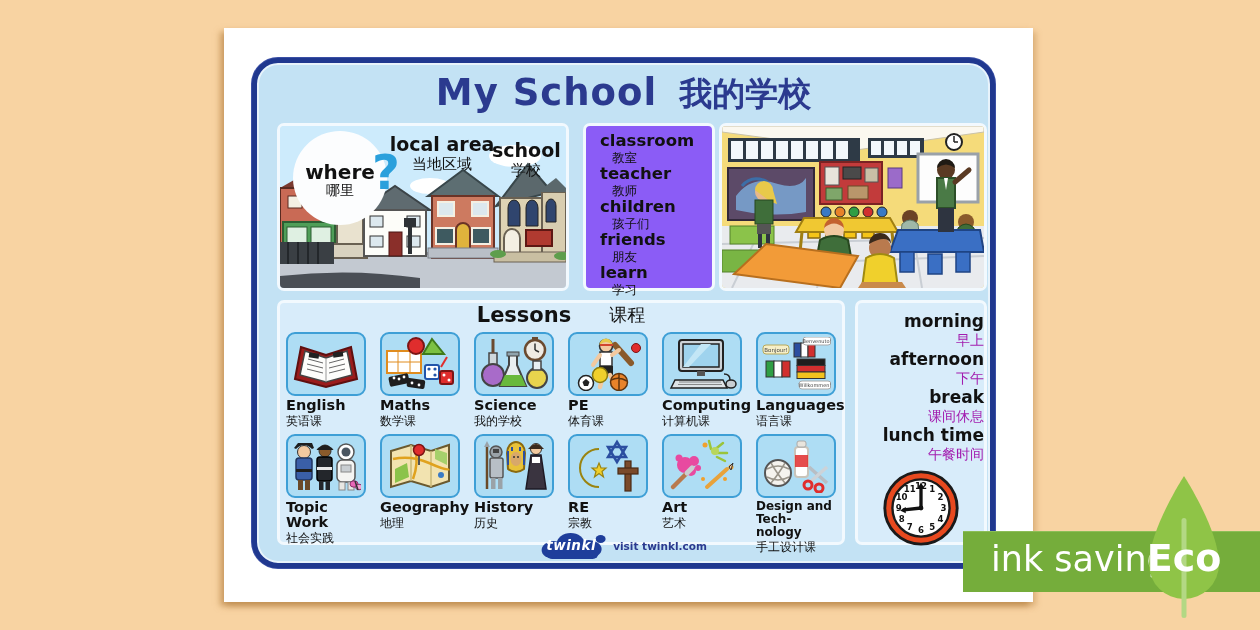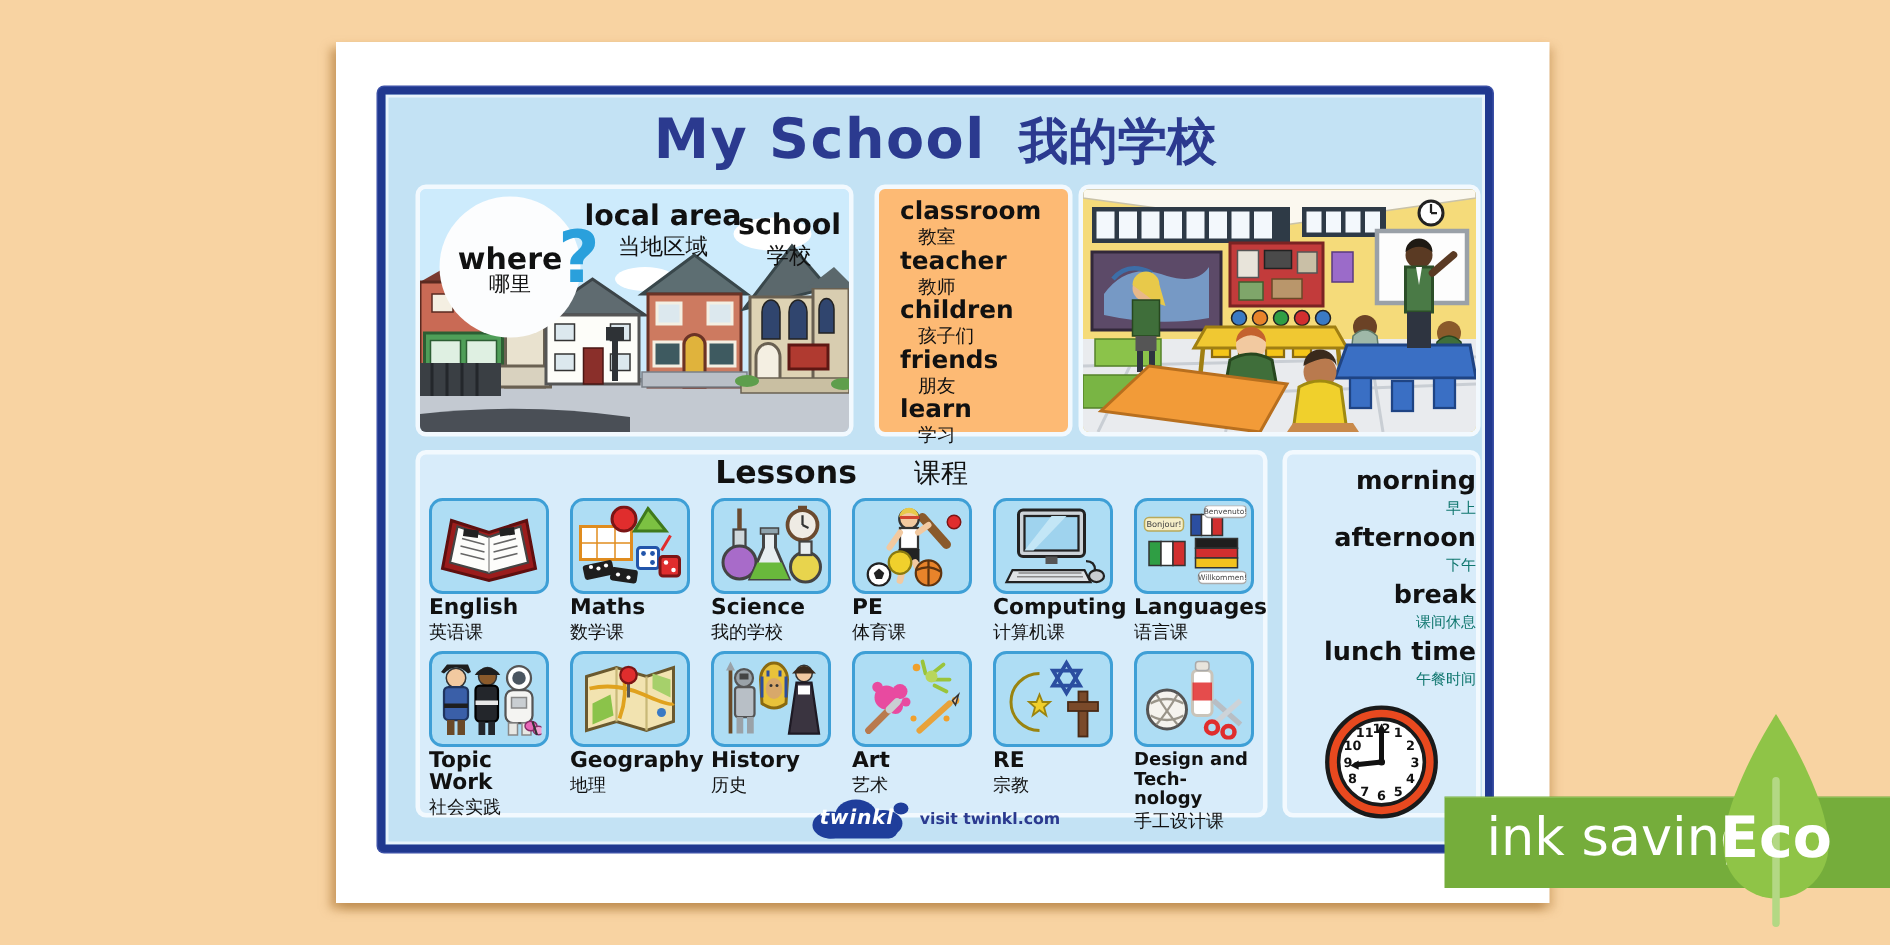--- a/index.html
+++ b/index.html
@@ -5,21 +5,21 @@
   * { margin:0; padding:0; box-sizing:border-box; }
   html,body { width:1260px; height:630px; }
   body { position:relative; overflow:hidden; background:#F8D3A2; font-family:"DejaVu Sans","Liberation Sans",sans-serif; }
 
   
   .sheet { position:absolute; left:224px; top:28px; width:809px; height:574px; background:#ffffff;
            box-shadow:-4px 4px 6px rgba(170,115,50,.55), 3px 4px 6px rgba(170,115,50,.35); }
 
   
   .mat { position:absolute; left:28px; top:30px; width:743px; height:510px; background:#C3E2F4;
-         border:5px solid #20388F; border-radius:4px;
+         border:5px solid #20388F; border-radius:26px;
          box-shadow: inset 0 0 0 2px #e8f3fb, 0 0 0 1px #3a4fa5; }
 
   .title-row { position:absolute; top:8px; left:0; width:100%; display:flex; justify-content:center; align-items:baseline; gap:22px; }
   .title-en { font-size:37px; font-weight:bold; color:#2B3A8F; letter-spacing:1px; }
   .title-zh { font-size:33px; font-weight:bold; color:#2B3A8F; }
 
   .panel { position:absolute; background:#D8ECFA; border:3px solid #F2F9FE; border-radius:7px; }
 
   
   .town { left:20px; top:60px; width:292px; height:168px; background:#CDEBFC; overflow:hidden; }
@@ -27,21 +27,21 @@
   .where-box { position:absolute; left:10px; top:36px; width:100px; text-align:center; line-height:1.05; }
   .where-en { font-size:20px; font-weight:bold; color:#111; }
   .where-zh { font-size:14px; color:#111; }
   .qmark { position:absolute; left:92px; top:18px; font-size:48px; font-weight:bold; color:#2AA0DC; }
   .lbl-local { position:absolute; left:100px; top:8px; width:124px; text-align:center; }
   .lbl-school { position:absolute; left:212px; top:14px; width:68px; text-align:center; }
   .lbl-en { font-size:19px; font-weight:bold; color:#111; line-height:1.1; }
   .lbl-zh { font-size:15px; color:#111; line-height:1.2; }
 
   
-  .words { left:326px; top:60px; width:132px; height:168px; padding:6px 0 0 14px; background:#fdba74; }
+  .words { left:326px; top:60px; width:132px; height:168px; padding:6px 0 0 14px; background:#8b5cf6; }
   .w-en { font-size:16.5px; font-weight:bold; color:#111; line-height:18px; }
   .w-zh { font-size:12.5px; color:#111; line-height:15px; text-indent:12px; }
 
   
   .classroom { left:462px; top:60px; width:268px; height:168px; overflow:hidden; padding:0; }
 
   
   .lessons { left:20px; top:237px; width:568px; height:245px; }
   .lessons-head { display:flex; justify-content:center; align-items:flex-end; gap:38px; margin-top:0; }
   .lessons-en { font-size:21px; font-weight:bold; color:#111; }
@@ -50,21 +50,21 @@
   .card { width:80px; text-align:left; }
   .card-img { width:80px; height:64px; background:#AEDDF4; border:2.5px solid #3E9FD6; border-radius:9px;
               display:flex; align-items:center; justify-content:center; }
   .card-en { font-size:14.5px; font-weight:bold; color:#111; margin-top:2px; line-height:15px; white-space:pre-line; }
   .card-en.small { font-size:12px; line-height:13px; }
   .card-zh { font-size:12px; color:#111; line-height:15px; margin-top:1px; }
 
   
   .times { left:598px; top:237px; width:132px; height:245px; text-align:right; padding-top:8px; }
   .t-en { font-size:17px; font-weight:bold; color:#111; line-height:20px; }
-  .t-zh { font-size:10px; color:#0f766e; line-height:18px; }
+  .t-zh { font-size:14px; color:#a21caf; line-height:18px; }
   .clock-wrap { margin-top:5px; }
   .clknum { font-size:9px; font-weight:bold; text-anchor:middle; fill:#111; font-family:"DejaVu Sans",sans-serif; }
 
   
   .footer { position:absolute; bottom:2px; left:50%; transform:translateX(-50%); display:flex; align-items:center; gap:7px; }
   .cloud { position:relative; width:66px; height:30px; }
   .cloud-text { position:absolute; left:0; top:6px; width:62px; text-align:center; color:#fff; font-size:13.5px; font-weight:bold; font-style:italic; letter-spacing:.5px; }
   .visit { font-size:10.5px; font-weight:bold; color:#2B3A8F; }
 
   
@@ -535,20 +535,39 @@
               <rect x="53" y="18" width="8" height="6" fill="#fff"></rect>
             </svg>
           </div>
           <div class="card-en">History</div>
           <div class="card-zh">历史</div>
         </div>
 
         <div class="card">
           <div class="card-img">
             <svg width="70" height="54" viewBox="0 0 70 54">
+              <path d="M26,10 A19,19 0 1 0 26,48 A15.5,15.5 0 1 1 26,10 Z" fill="#F0CF2A" stroke="#9A8410" stroke-width="2"></path>
+              <polygon points="26,24 28,29 33,29 29,32.5 30.5,38 26,34.5 21.5,38 23,32.5 19,29 24,29" fill="#F0CF2A" stroke="#9A8410" stroke-width="1.2"></polygon>
+              <g stroke="#2B4EA0" stroke-width="2.5" fill="none">
+                <polygon points="44,3 53,18 35,18"></polygon>
+                <polygon points="44,23 35,8 53,8"></polygon>
+              </g>
+              <g fill="#7A4A2A" stroke="#4A2A14" stroke-width="1.2">
+                <rect x="52" y="22" width="6" height="30"></rect>
+                <rect x="45" y="29" width="20" height="6"></rect>
+              </g>
+            </svg>
+          </div>
+          <div class="card-en">RE</div>
+          <div class="card-zh">宗教</div>
+        </div>
+
+        <div class="card">
+          <div class="card-img">
+            <svg width="70" height="54" viewBox="0 0 70 54">
               <g fill="#E84AA0">
                 <circle cx="18" cy="26" r="8"></circle>
                   <circle cx="27" cy="22" r="5"></circle>
                   <circle cx="24" cy="32" r="5"></circle>
                 <circle cx="12" cy="19" r="3.5"></circle>
                   <circle cx="31" cy="29" r="3"></circle>
               </g>
               <g stroke="#9AC43A" stroke-width="2.5" stroke-linecap="round">
                 <line x1="46" y1="12" x2="56" y2="4"></line>
                   <line x1="48" y1="14" x2="60" y2="14"></line>
@@ -563,39 +582,20 @@
                   <circle cx="58" cy="40" r="2"></circle>
                 </g>
               <line x1="6" y1="48" x2="22" y2="32" stroke="#B97A4E" stroke-width="4.5" stroke-linecap="round"></line>
               <line x1="20" y1="34" x2="25" y2="29" stroke="#C9CED2" stroke-width="5" stroke-linecap="round"></line>
               <line x1="40" y1="48" x2="60" y2="30" stroke="#E8A23A" stroke-width="4" stroke-linecap="round"></line>
               <polygon points="62,28 66,24 64,31" fill="#F2C9A0" stroke="#333" stroke-width="1"></polygon>
             </svg>
           </div>
           <div class="card-en">Art</div>
           <div class="card-zh">艺术</div>
-        </div>
-
-        <div class="card">
-          <div class="card-img">
-            <svg width="70" height="54" viewBox="0 0 70 54">
-              <path d="M26,10 A19,19 0 1 0 26,48 A15.5,15.5 0 1 1 26,10 Z" fill="#F0CF2A" stroke="#9A8410" stroke-width="2"></path>
-              <polygon points="26,24 28,29 33,29 29,32.5 30.5,38 26,34.5 21.5,38 23,32.5 19,29 24,29" fill="#F0CF2A" stroke="#9A8410" stroke-width="1.2"></polygon>
-              <g stroke="#2B4EA0" stroke-width="2.5" fill="none">
-                <polygon points="44,3 53,18 35,18"></polygon>
-                <polygon points="44,23 35,8 53,8"></polygon>
-              </g>
-              <g fill="#7A4A2A" stroke="#4A2A14" stroke-width="1.2">
-                <rect x="52" y="22" width="6" height="30"></rect>
-                <rect x="45" y="29" width="20" height="6"></rect>
-              </g>
-            </svg>
-          </div>
-          <div class="card-en">RE</div>
-          <div class="card-zh">宗教</div>
         </div>
 
         <div class="card">
           <div class="card-img">
             <svg width="70" height="54" viewBox="0 0 70 54">
               <circle cx="17" cy="34" r="13" fill="#F5F3EE" stroke="#555" stroke-width="2"></circle>
               <g stroke="#9A958A" stroke-width="1.5" fill="none">
                 <path d="M6,30 q11,-6 22,0"></path>
                   <path d="M6,38 q11,6 22,0"></path>
                 <path d="M10,24 q7,12 14,20"></path>

